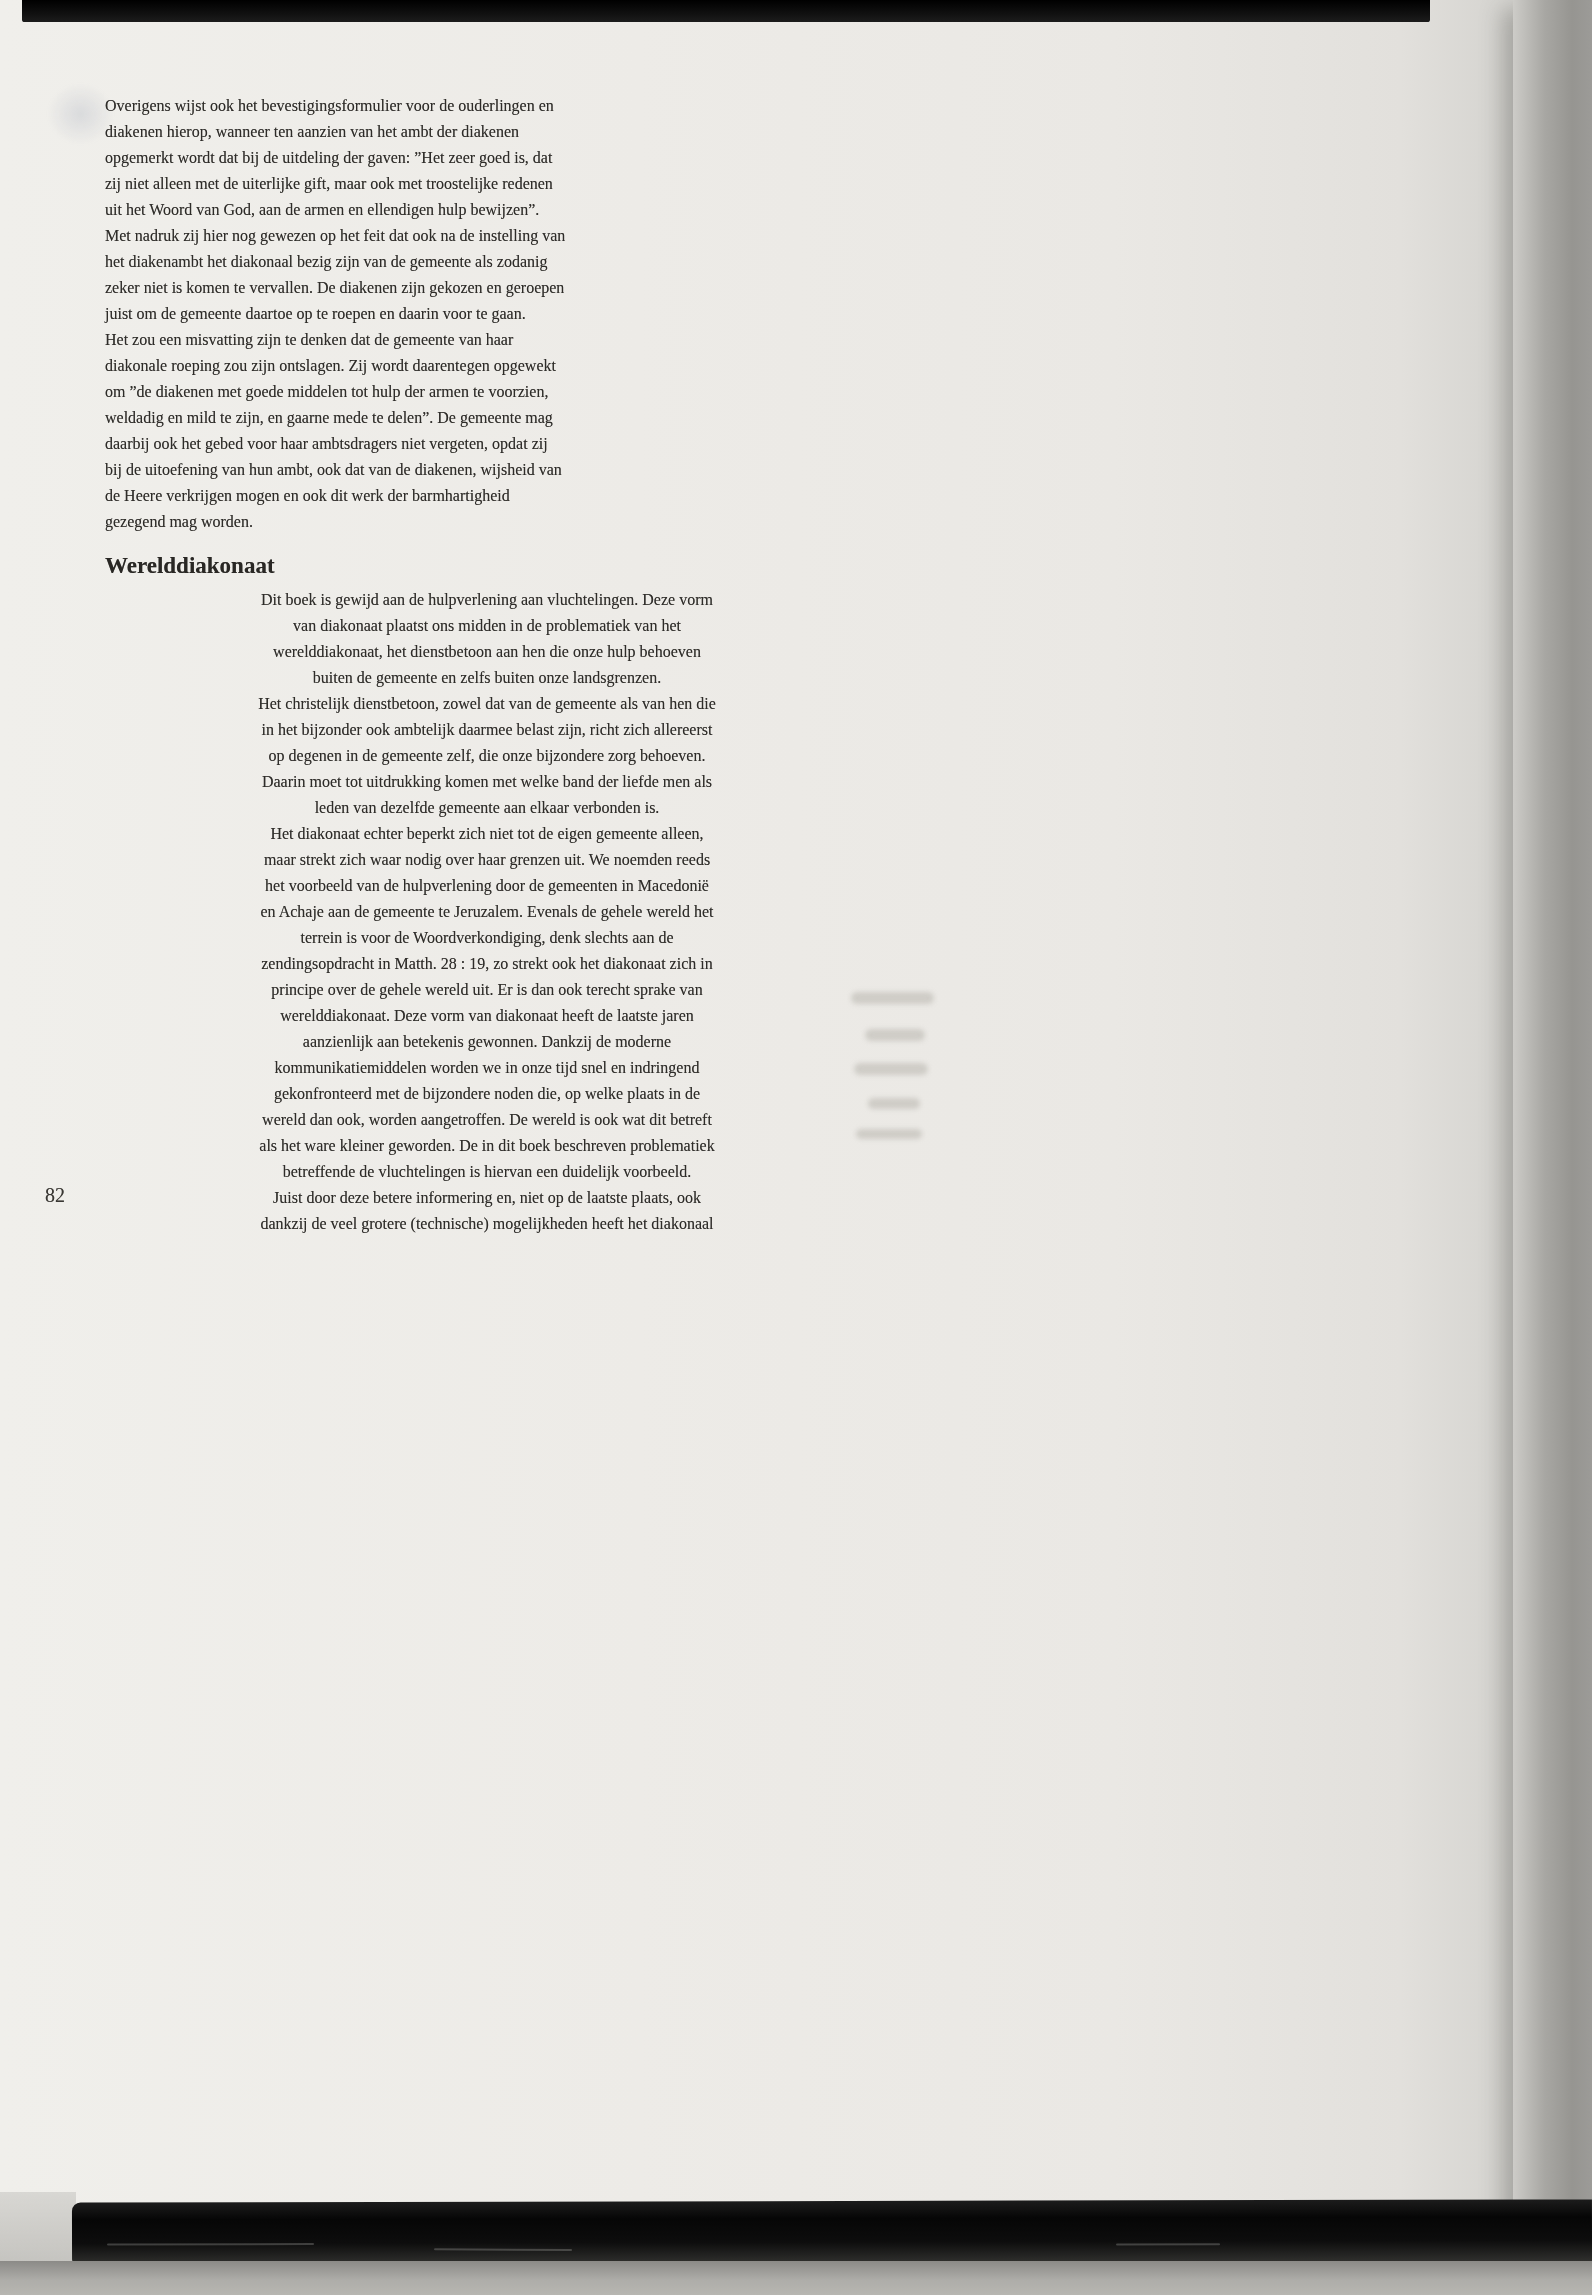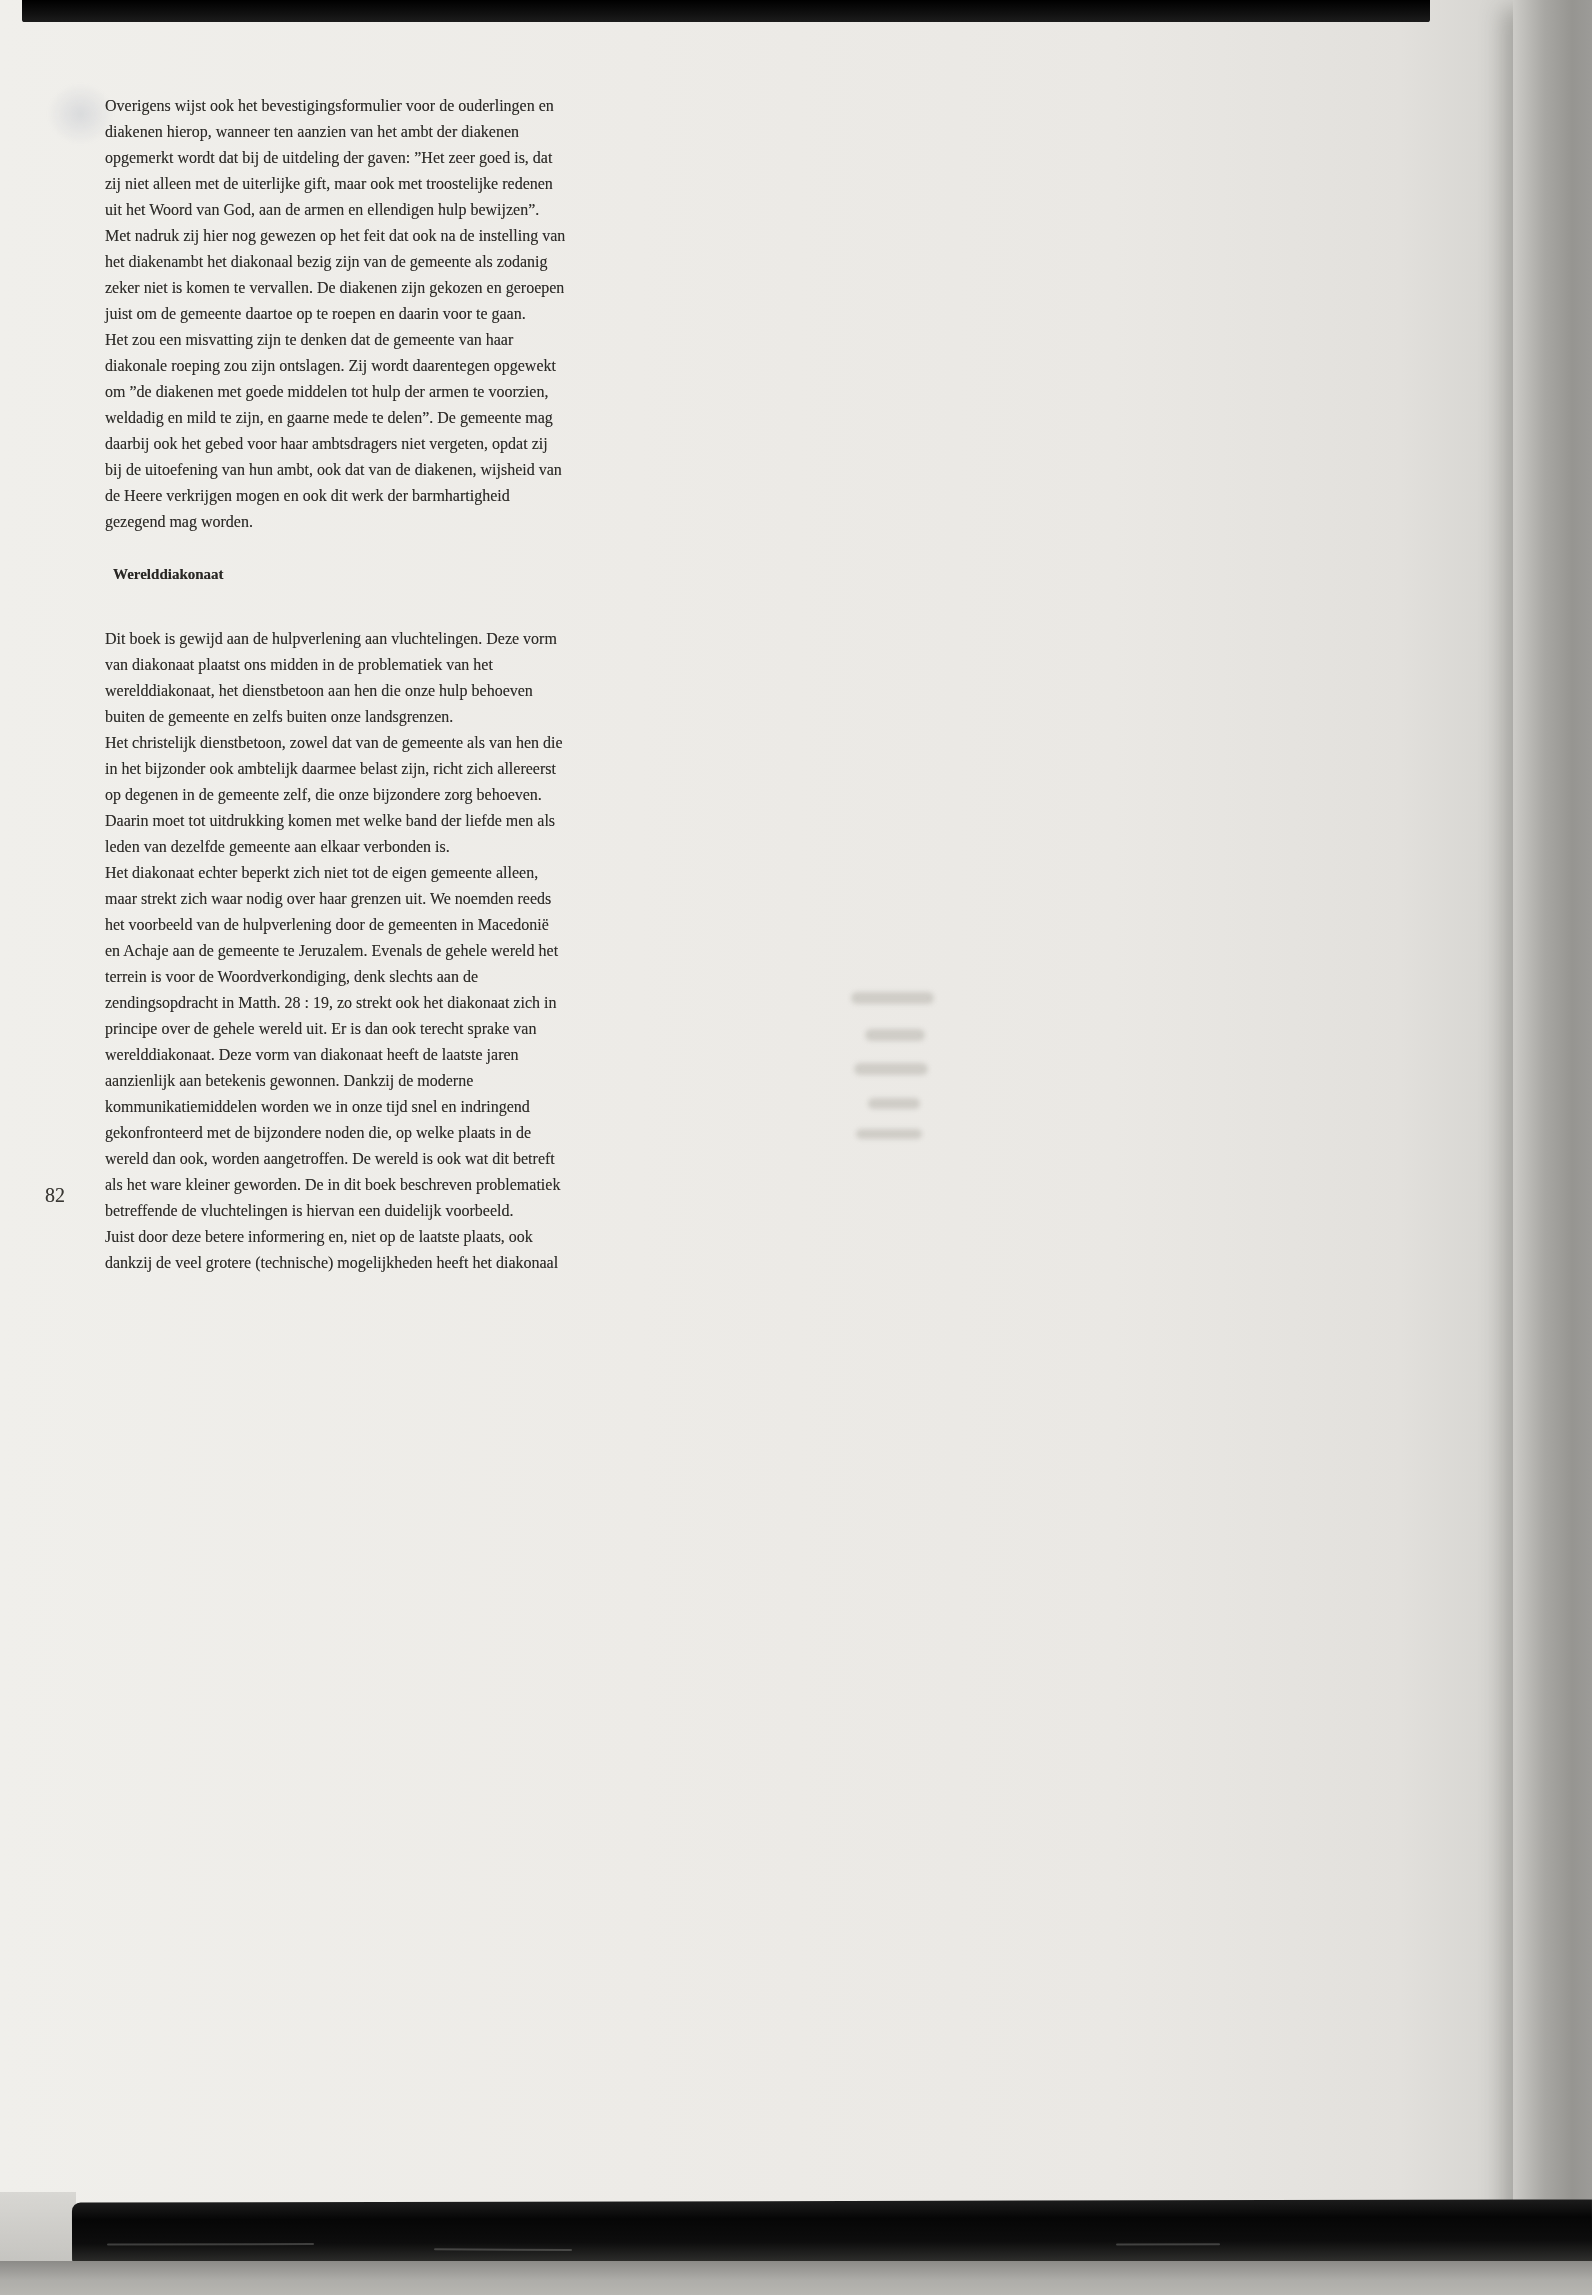--- a/index.html
+++ b/index.html
@@ -73,28 +73,28 @@
     line-height: 26px;
     color: #2e2c29;
     white-space: pre-line;
     text-shadow: 0 0 0.4px rgba(46,44,41,0.45);
   }
   .para-1 { top: 93px; }
   .section-heading {
     position: absolute;
     left: 105px; top: 553px;
     width: 764px;
-    margin: 8px;
-    font-size: 15px;
+    margin: 0;
+    font-size: 23px;
     line-height: 26px;
     font-weight: 700;
     color: #292724;
     text-shadow: 0 0 0.4px rgba(41,39,36,0.45);
   }
-  .para-2 { top: 626px; }
+  .para-2 { top: 587px; text-align: center; }
   .page-number {
     position: absolute;
     left: 45px; top: 1182px;
     font-size: 20px;
     line-height: 26px;
     color: #3a3834;
     text-shadow: 0 0 0.4px rgba(58,56,52,0.45);
   }
 </style>
 </head>

